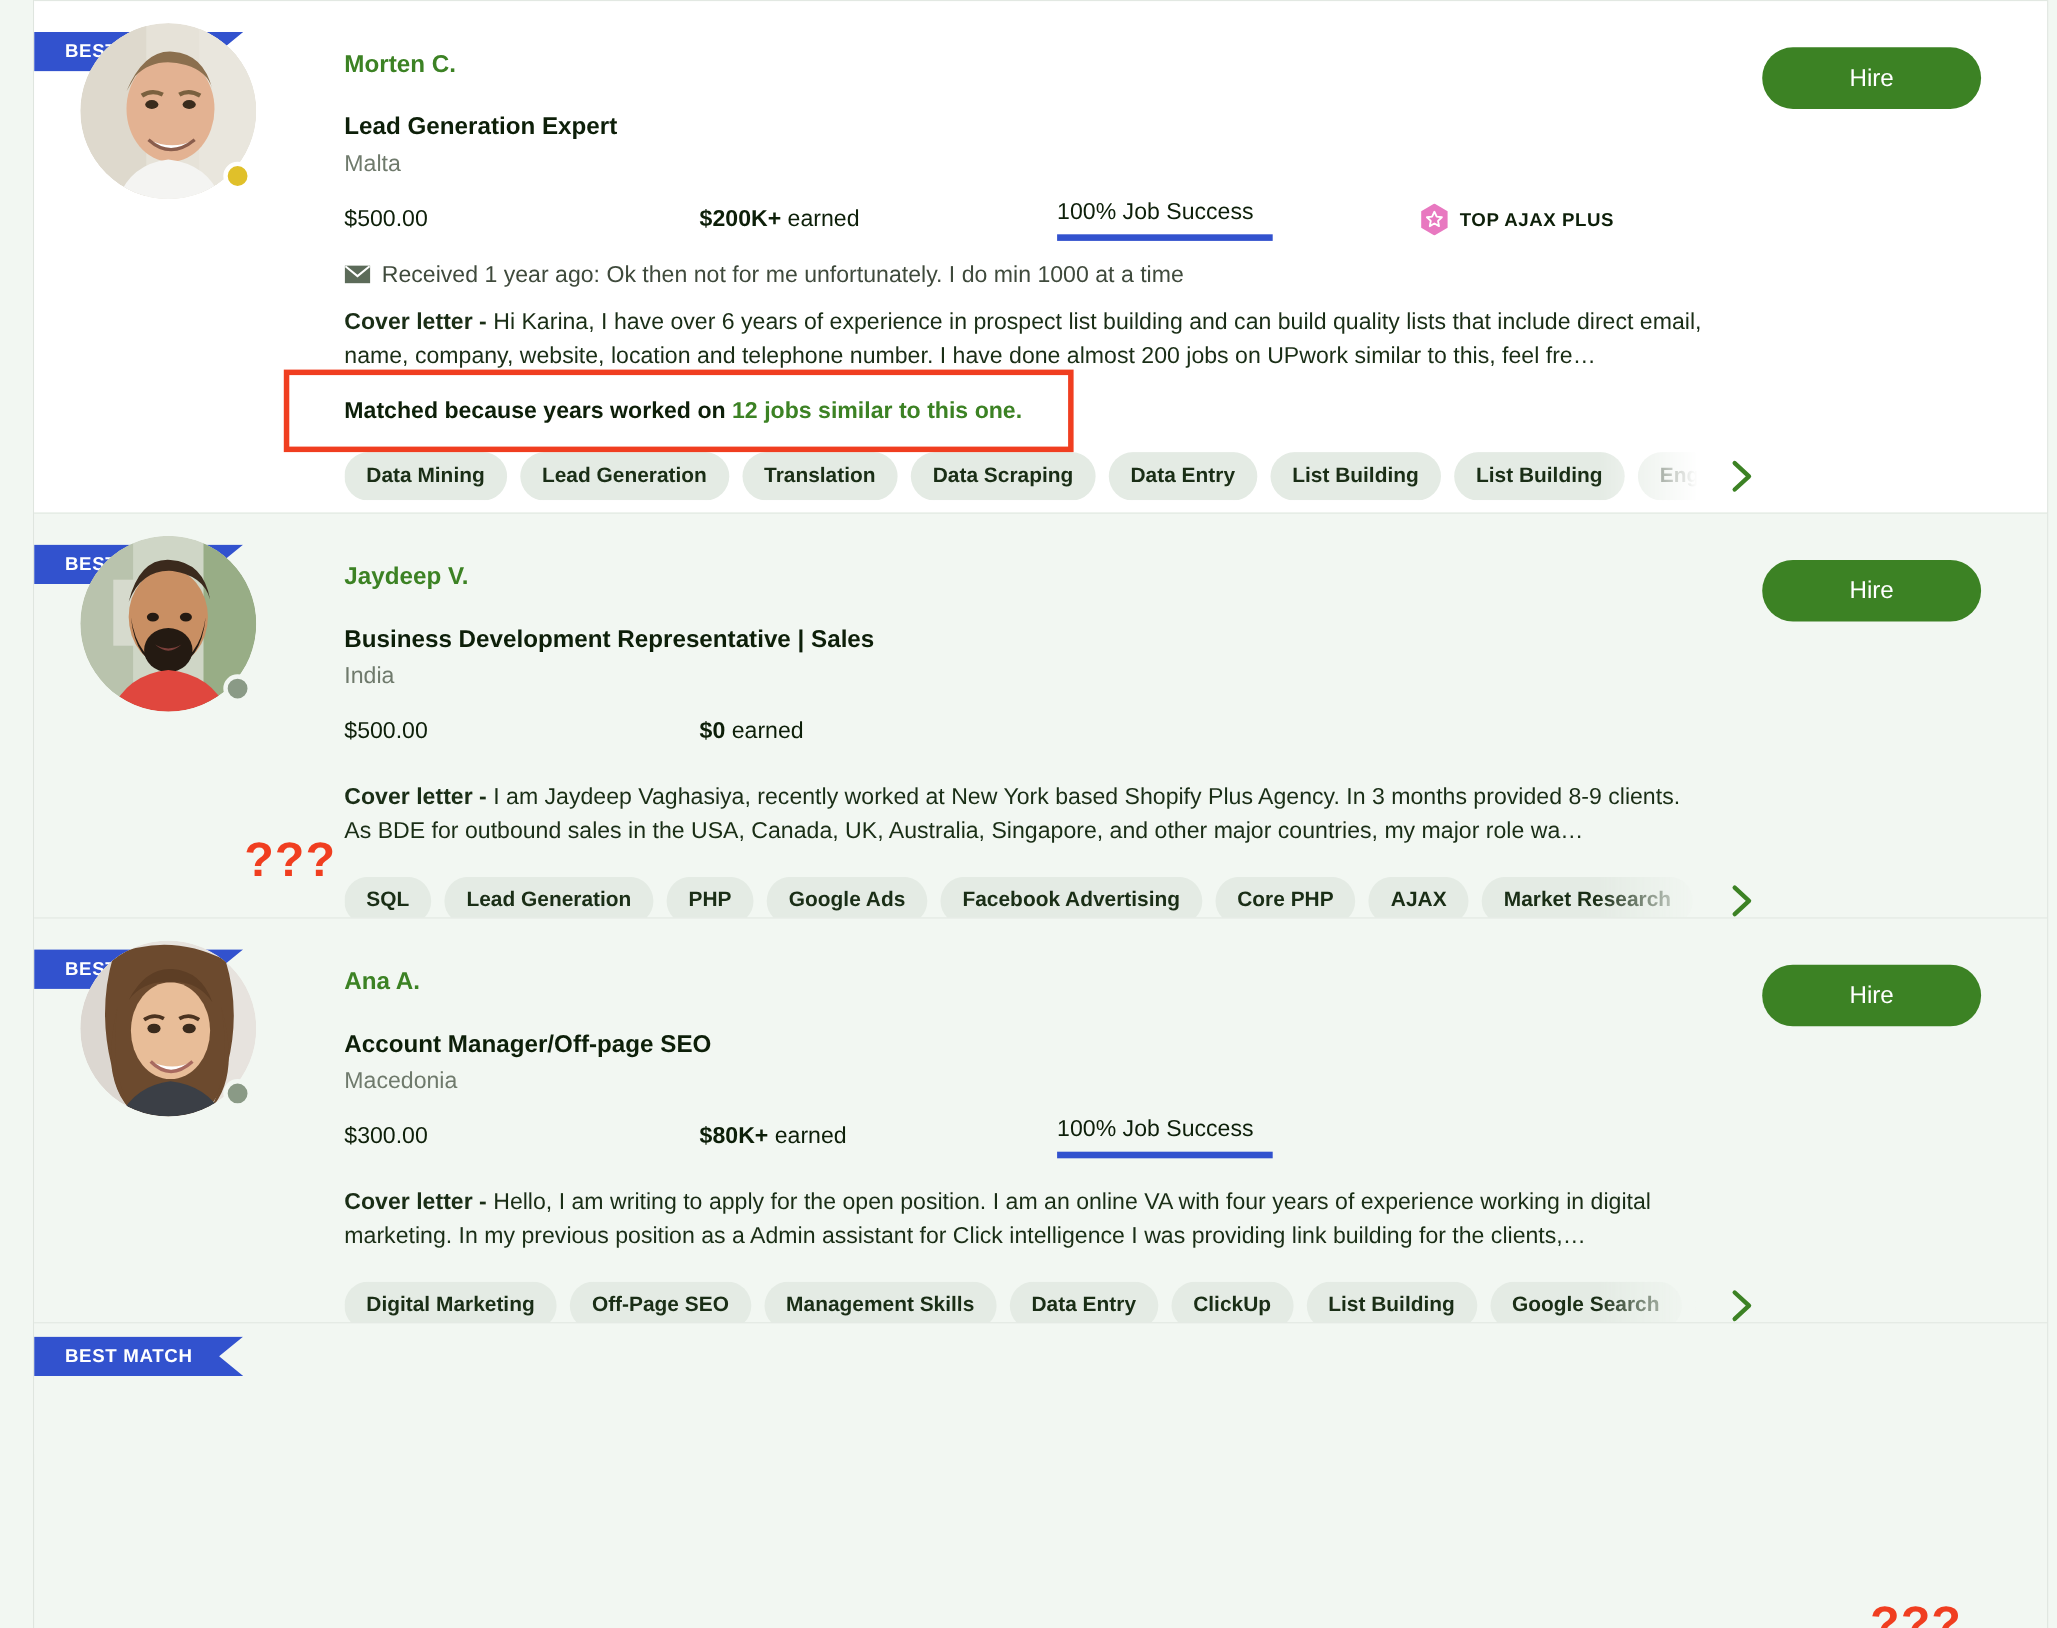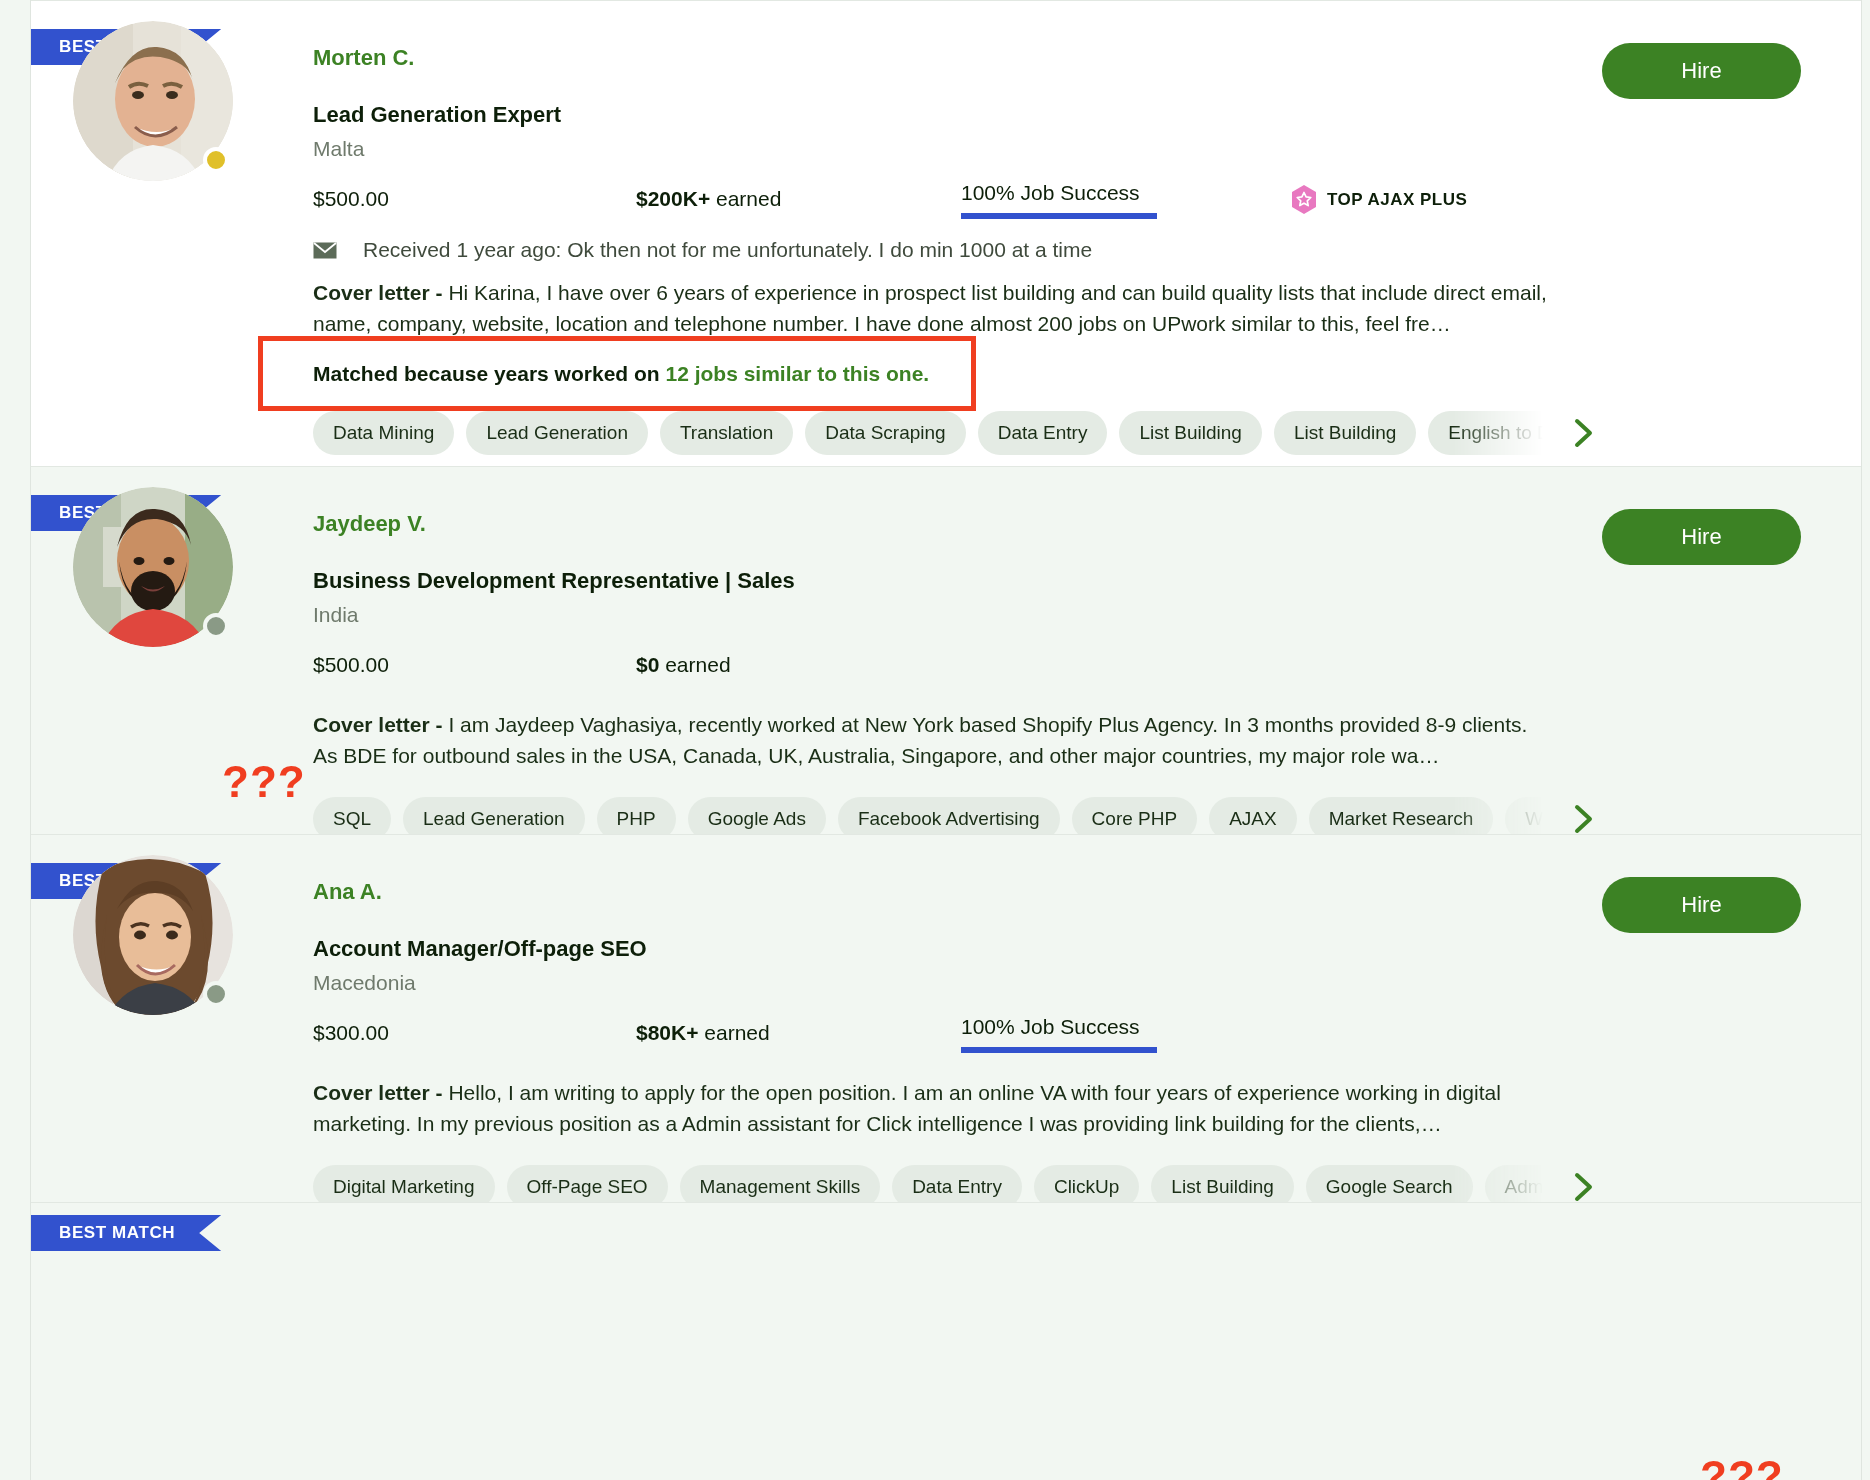--- a/index.html
+++ b/index.html
@@ -210,21 +210,21 @@
     font-family: "Liberation Sans", sans-serif;
   }
 
   .received {
     margin-top: 8px;
     font-size: 21px;
     color: #3f4a3c;
     line-height: 34px;
     display: flex;
     align-items: baseline;
-    gap: 26px;
+    gap: 10px;
   }
   .env-icon { flex: 0 0 auto; position: relative; top: 2px; }
 
   .cover {
     margin-top: 10px;
     font-size: 21px;
     line-height: 31px;
     color: #1a2e16;
     max-width: 1235px;
   }
@@ -250,20 +250,21 @@
   }
   .skills {
     display: flex;
     gap: 12px;
     align-items: center;
     height: 44px;
     overflow: hidden;
     width: 1235px;
     -webkit-mask-image: linear-gradient(to right, #000 0, #000 1140px, transparent 1230px);
     mask-image: linear-gradient(to right, #000 0, #000 1140px, transparent 1230px);
+    font-weight: bold;
   }
   .chip {
     background: #e4ebe4;
     border-radius: 22px;
     padding: 0 20px;
     height: 44px;
     line-height: 44px;
     font-size: 19px;
     color: #1a2e16;
     white-space: nowrap;

